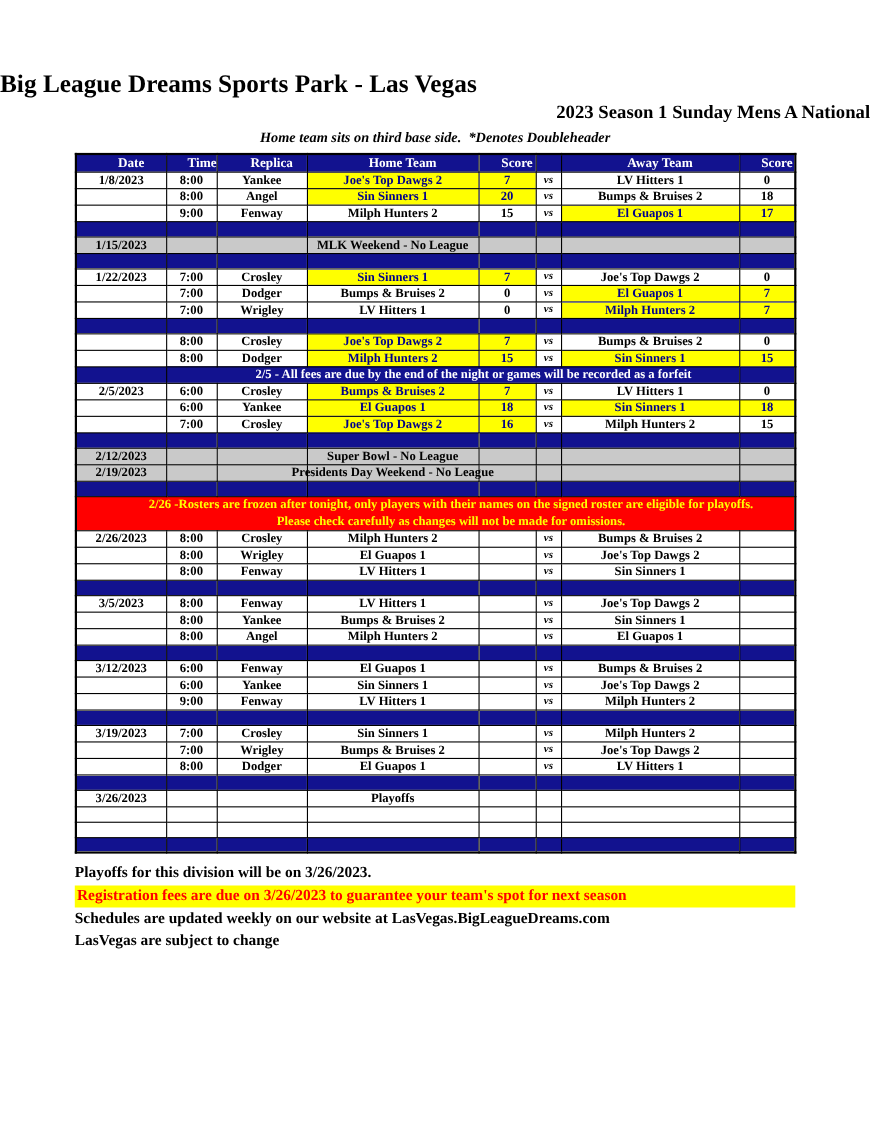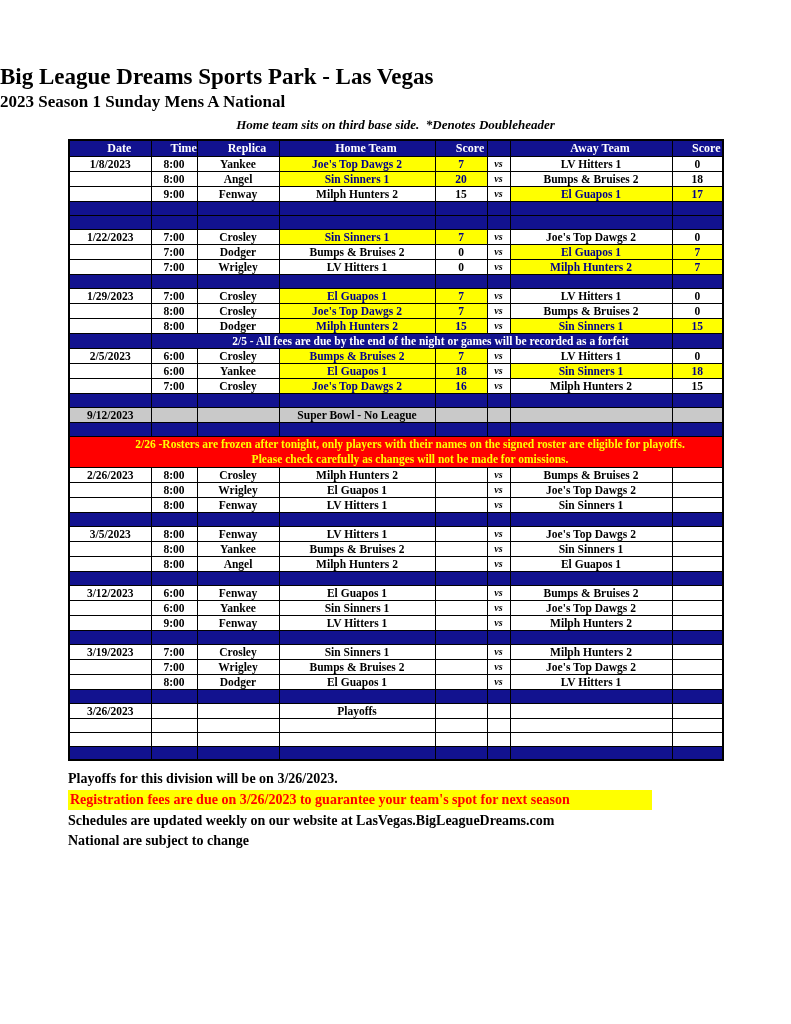--- a/index.html
+++ b/index.html
@@ -9,21 +9,21 @@
     font-family: "Liberation Serif", serif;
     overflow: hidden;
   }
   .page { position: relative; width: 791px; height: 1024px; background: #fff; }
 
   .title {
     text-align: left; margin-top: 64px;
     font-size: 23px; font-weight: bold; color: #000;
   }
   .subtitle {
-    text-align: left; margin-top: 2px;
+    text-align: right; margin-top: 2px;
     font-size: 17px; font-weight: bold; color: #000;
   }
   .note {
     text-align: center; margin-top: 5px;
     font-size: 13px; font-weight: bold; font-style: italic; color: #000;
     white-space: pre;
   }
 
   table.sched {
     border-collapse: collapse; table-layout: fixed;
@@ -62,21 +62,21 @@
     height: auto; border-left: none; border-right: none;
   }
   .sched td.red div { line-height: 15px; font-size: 11.5px; font-weight: bold; padding-left: 28px; }
 
   .f1, .f3, .f4 {
     margin: 0 12px 0 68px; font-size: 14px; font-weight: bold; color: #000;
     line-height: 20px;
   }
   .f1 { margin-top: 8px; }
   .f2 {
-    margin: 1px 0 1px 68px; width: 584px;
+    margin: 1px 0 1px 68px; width: 655px;
     background: var(--yellow, #FFFF00); color: var(--red, #FF0000);
     font-size: 14px; font-weight: bold; line-height: 20px;
     padding-left: 2px;
   }
 </style>
 </head>
 <body>
 
 <div class="page">
   <div class="title">Big League Dreams Sports Park - Las Vegas</div>
@@ -141,20 +141,30 @@
           <td class="navy"></td>
           <td class="navy"></td>
           <td class="navy"></td>
           <td class="navy"></td>
           <td class="navy"></td>
           <td class="navy"></td>
           <td class="navy"></td>
           <td class="navy"></td>
         </tr>
         <tr>
+          <td class="gray">1/15/2023</td>
+          <td class="gray"></td>
+          <td class="gray"></td>
+          <td class="gray msg"><span class="cmsg">MLK Weekend - No League</span></td>
+          <td class="gray"></td>
+          <td class="gray"></td>
+          <td class="gray"></td>
+          <td class="gray"></td>
+        </tr>
+        <tr>
           <td class="navy"></td>
           <td class="navy"></td>
           <td class="navy"></td>
           <td class="navy"></td>
           <td class="navy"></td>
           <td class="navy"></td>
           <td class="navy"></td>
           <td class="navy"></td>
         </tr>
         <tr>
@@ -191,30 +201,20 @@
           <td class="navy"></td>
           <td class="navy"></td>
           <td class="navy"></td>
           <td class="navy"></td>
           <td class="navy"></td>
           <td class="navy"></td>
           <td class="navy"></td>
           <td class="navy"></td>
         </tr>
         <tr>
-          <td>1/29/2023</td>
-          <td>7:00</td>
-          <td>Crosley</td>
-          <td class="hl">El Guapos 1</td>
-          <td class="hl">7</td>
-          <td class="vs">vs</td>
-          <td>LV Hitters 1</td>
-          <td>0</td>
-        </tr>
-        <tr>
           <td></td>
           <td>8:00</td>
           <td>Crosley</td>
           <td class="hl">Joe's Top Dawgs 2</td>
           <td class="hl">7</td>
           <td class="vs">vs</td>
           <td>Bumps &amp; Bruises 2</td>
           <td>0</td>
         </tr>
         <tr>
@@ -266,24 +266,34 @@
           <td class="navy"></td>
           <td class="navy"></td>
           <td class="navy"></td>
           <td class="navy"></td>
           <td class="navy"></td>
           <td class="navy"></td>
           <td class="navy"></td>
           <td class="navy"></td>
         </tr>
         <tr>
-          <td class="gray">9/12/2023</td>
+          <td class="gray">2/12/2023</td>
           <td class="gray"></td>
           <td class="gray"></td>
           <td class="gray msg"><span class="cmsg">Super Bowl - No League</span></td>
+          <td class="gray"></td>
+          <td class="gray"></td>
+          <td class="gray"></td>
+          <td class="gray"></td>
+        </tr>
+        <tr>
+          <td class="gray">2/19/2023</td>
+          <td class="gray"></td>
+          <td class="gray"></td>
+          <td class="gray msg"><span class="cmsg">Presidents Day Weekend - No League</span></td>
           <td class="gray"></td>
           <td class="gray"></td>
           <td class="gray"></td>
           <td class="gray"></td>
         </tr>
         <tr>
           <td class="navy"></td>
           <td class="navy"></td>
           <td class="navy"></td>
           <td class="navy"></td>
@@ -497,14 +507,14 @@
           <td class="navy"></td>
           <td class="navy"></td>
           <td class="navy"></td>
         </tr>
       </tbody>
   </table>
 
   <div class="f1">Playoffs for this division will be on 3/26/2023.</div>
   <div class="f2">Registration fees are due on 3/26/2023 to guarantee your team's spot for next season</div>
   <div class="f3">Schedules are updated weekly on our website at LasVegas.BigLeagueDreams.com</div>
-  <div class="f4">National are subject to change</div>
+  <div class="f4">LasVegas are subject to change</div>
 </div>
 
 </body></html>

